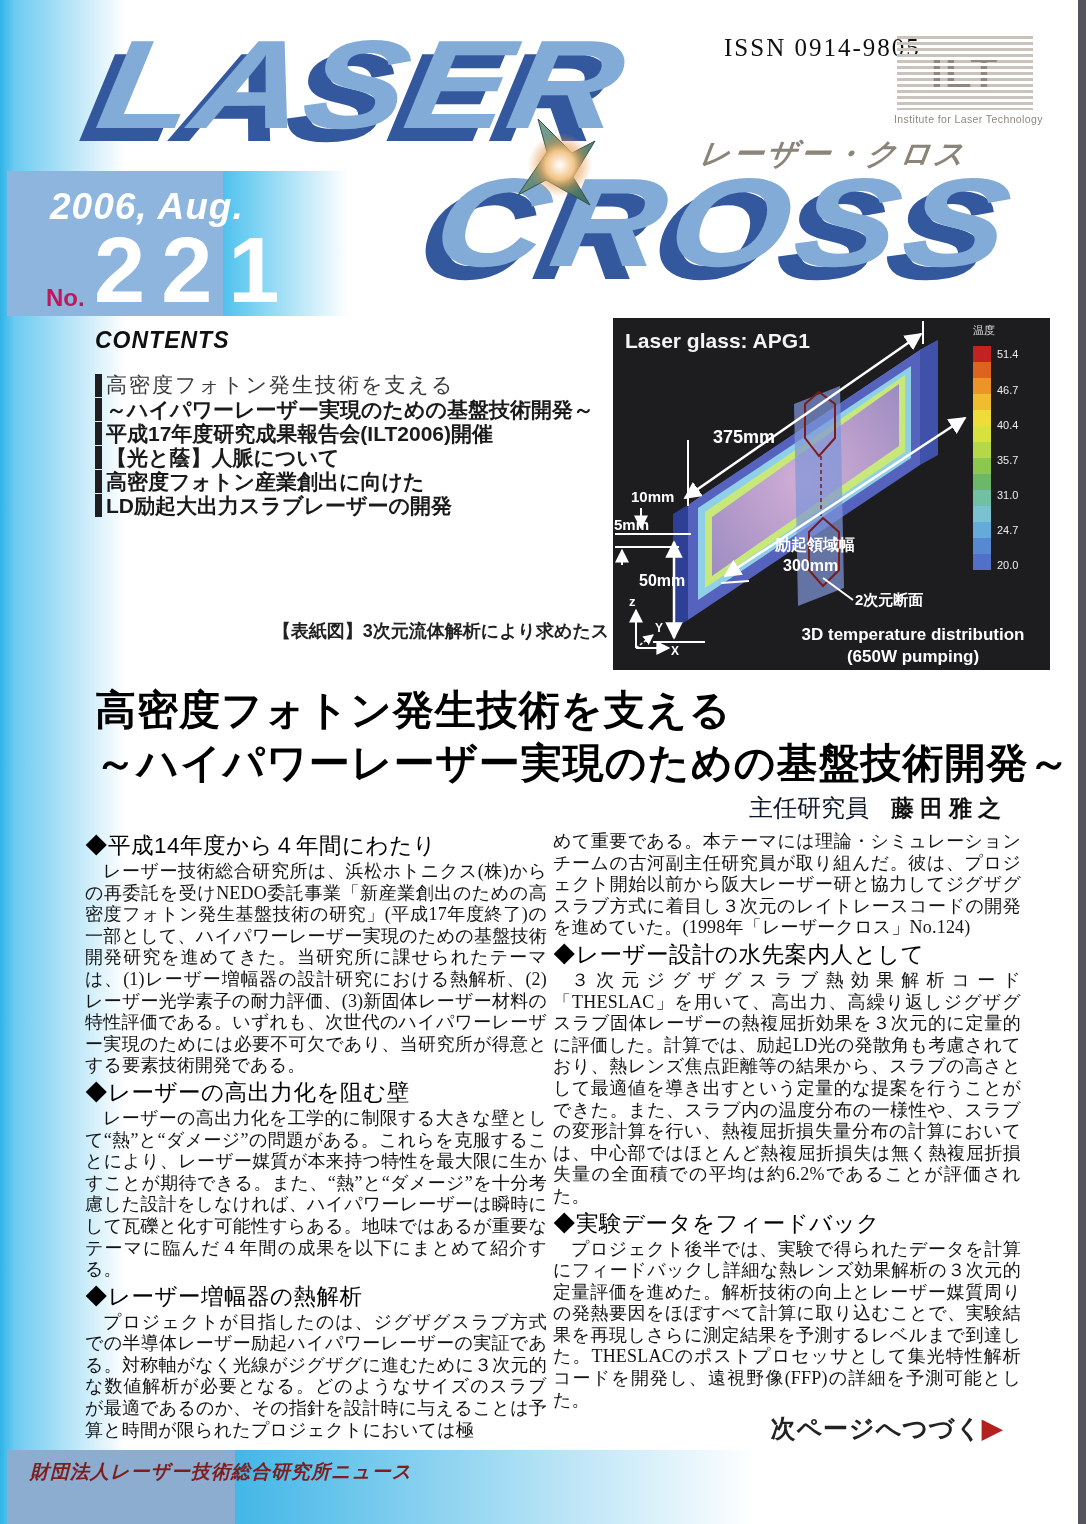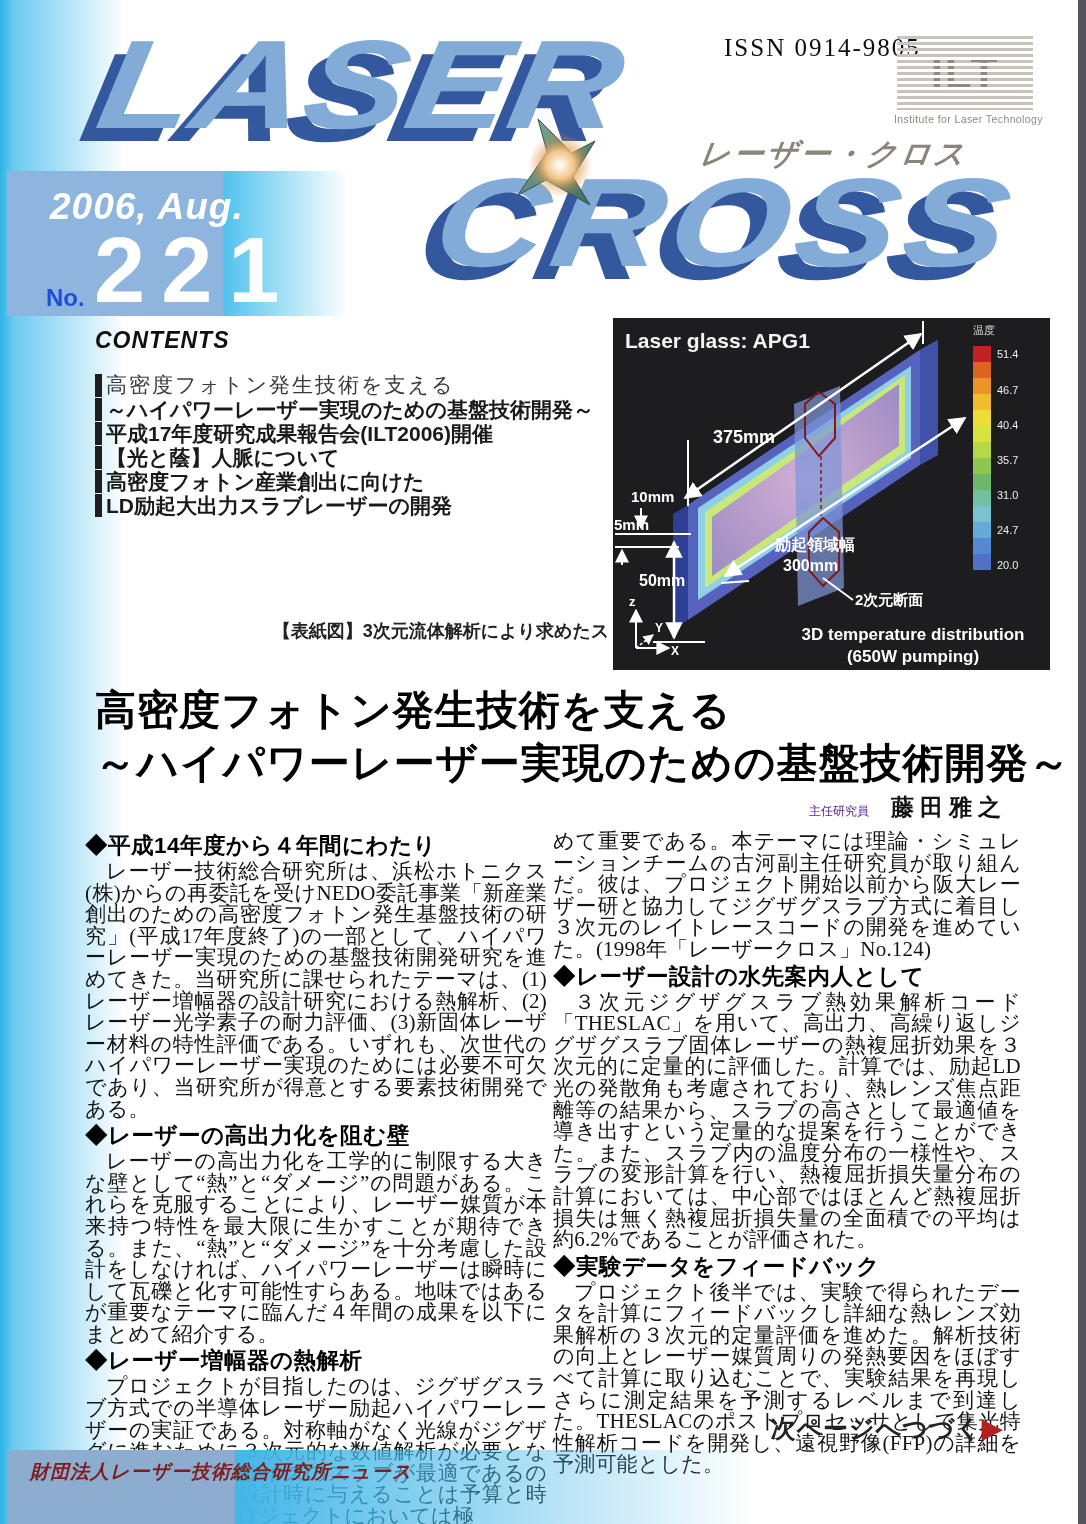--- a/index.html
+++ b/index.html
@@ -29,48 +29,48 @@
   .word-cross{left:448px;top:160px;letter-spacing:5px;}
   .tagline{left:700px;top:134px;font-style:italic;font-weight:700;font-size:30px;
     color:#8b8478;transform:skewX(-8deg);letter-spacing:3px;z-index:3;white-space:nowrap;}
   .star-svg{left:480px;top:95px;z-index:2;}
   
   .date-box{left:7px;top:171px;width:216px;height:145px;background:#8db5dd;}
   .cyan-band{left:223px;top:171px;width:125px;height:145px;
     background:linear-gradient(90deg,#4fc2ee 0,rgba(255,255,255,0) 100%);}
   .date-text{left:50px;top:186px;font-style:italic;font-weight:800;font-size:37px;
     color:#fff;letter-spacing:1px;z-index:2;}
-  .no-label{left:46px;top:284px;font-weight:800;font-size:24px;color:#1d4ed8;z-index:2;}
+  .no-label{left:46px;top:284px;font-weight:800;font-size:24px;color:#be185d;z-index:2;}
   .issue-no{left:94px;top:224px;font-weight:800;font-size:92px;line-height:1;color:#fff;
     letter-spacing:16px;z-index:2;}
   
   .contents{left:95px;top:327px;width:500px;}
   .contents-heading{font-style:italic;font-weight:900;font-size:23px;color:#101010;
     letter-spacing:1px;margin-bottom:20px;}
   .c-row{display:flex;align-items:stretch;margin-bottom:1px;}
   .c-bar{width:7px;background:#1e1e1e;margin-right:4px;flex:none;}
   .c-text{font-weight:600;font-size:21px;line-height:23px;color:#1a1a1a;white-space:nowrap;}
   .c-text.serif{font-family:"Liberation Serif",serif;font-weight:400;color:#3a3a3a;
     letter-spacing:2px;}
   
   .figure{left:613px;top:318px;width:437px;height:352px;background:#1d1d1f;}
   .fig-caption{left:268px;top:620px;width:346px;text-align:center;
     font-weight:600;font-size:18px;line-height:23.5px;color:#222;}
   
   .art-title{left:95px;top:684px;font-weight:900;font-size:41px;line-height:53px;
     color:#000;letter-spacing:1px;white-space:nowrap;}
   .author{left:0;top:792px;width:1007px;text-align:right;}
-  .author .role{font-size:12px;color:#4c1d95;}
+  .author .role{font-size:24px;color:#0f172a;}
   .author .name{font-family:Liberation Mono, monospace;font-weight:600;font-size:23px;
     color:#111;letter-spacing:6px;margin-left:22px;}
   .col{top:831px;}
   .col-left{left:85px;width:462px;}
   .col-right{left:553px;width:468px;}
-  .body-h{font-weight:700;font-size:22.5px;line-height:30px;color:#000;letter-spacing:0.5px;}
-  .body-p{font-family:"Liberation Serif",serif;font-size:21px;line-height:21.6px;
+  .body-h{font-weight:400;font-size:22.5px;line-height:30px;color:#000;letter-spacing:0.5px;}
+  .body-p{font-family:"Liberation Serif",serif;font-size:18px;line-height:21.6px;
     color:#141414;text-align:justify;text-indent:1em;letter-spacing:0.2px;margin:0 0 1px 0;}
   .body-p.noindent{text-indent:0;}
   .continue{left:553px;top:1412px;width:450px;text-align:right;font-weight:800;
     font-size:25px;color:#222;letter-spacing:1px;}
   .continue .arrow{color:#b3201f;font-size:26px;}
   
   .footer-left{left:7px;top:1450px;width:228px;height:74px;background:#8cadd0;}
   .footer-grad{left:235px;top:1450px;width:520px;height:74px;
     background:linear-gradient(90deg,#43b6e7 0,rgba(255,255,255,0) 100%);}
   .footer-text{left:30px;top:1459px;font-style:italic;font-weight:800;font-size:19px;

